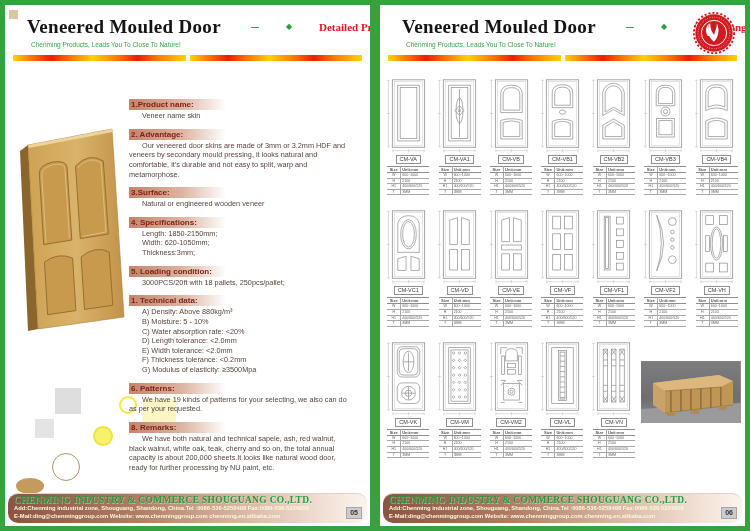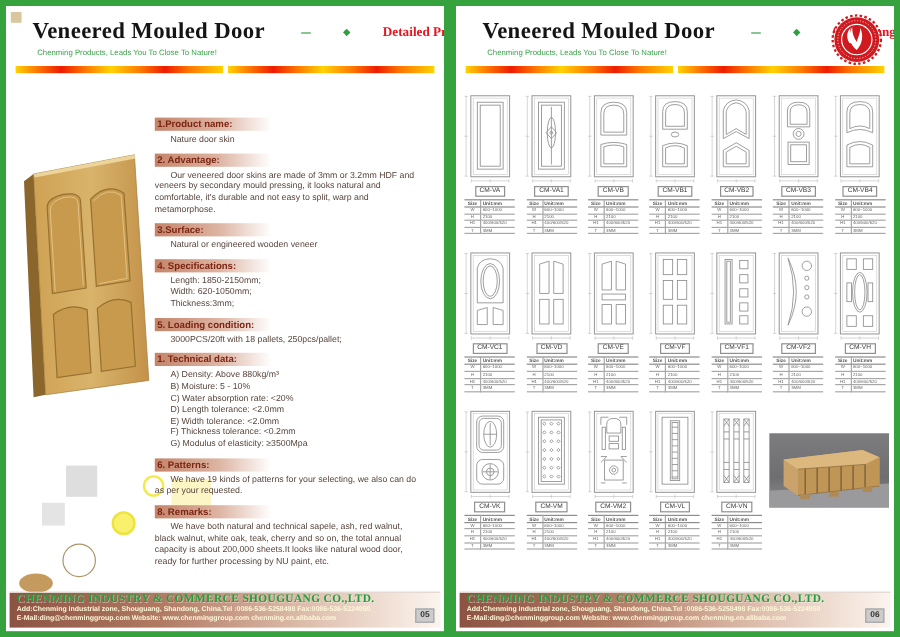--- a/index.html
+++ b/index.html
@@ -32,21 +32,21 @@
   .corner-square{left:4px;top:5px;width:9px;height:9px;background:#d9c7a0;}
   .grey-square-1{left:50px;top:383px;width:26px;height:26px;background:#dedede;}
   .grey-square-2{left:30px;top:414px;width:19px;height:19px;background:#e4e4e4;}
   .pale-rect{left:138px;top:394px;width:33px;height:29px;background:#fbf6c4;}
   .yellow-ring{left:114px;top:391px;width:18px;height:18px;border:2px solid #f2ea4a;border-radius:50%;background:#ffffff;box-sizing:border-box;}
   .yellow-circle{left:88px;top:421px;width:20px;height:20px;border:2px solid #eee23c;border-radius:50%;background:#f8f16b;box-sizing:border-box;}
   .tan-ring{left:47px;top:448px;width:28px;height:28px;border:1.5px solid #ae9468;border-radius:50%;background:#ffffff;box-sizing:border-box;}
   .tan-ellipse{left:11px;top:473px;width:28px;height:16px;border-radius:50%;background:#c59a5f;}
 
   
-  .page-footer{position:absolute;left:3px;right:3px;bottom:3px;height:30px;background:linear-gradient(90deg,#8c5342,#b07a63 35%,#d9b6a4 65%,#f3e4da 90%,#fbf4ee);border-top:1px solid #e2d2ca;padding:1px 6px;box-sizing:border-box;z-index:3;}
+  .page-footer{position:absolute;left:3px;right:3px;bottom:3px;height:30px;background:linear-gradient(90deg,#8c5342,#b07a63 35%,#d9b6a4 65%,#f3e4da 90%,#fbf4ee);border-top:1px solid #e2d2ca;padding:1px 6px;box-sizing:border-box;z-index:3;border-radius:10px;}
   .footer-company{font-family:"Liberation Serif",serif;font-weight:bold;font-size:9.5px;color:#1f9e38;letter-spacing:.3px;text-shadow:.5px .5px 0 rgba(255,255,255,.45);white-space:nowrap;}
   .footer-line{font-weight:bold;font-size:5.8px;line-height:1.3;color:#fdf8d9;white-space:nowrap;}
   .page-num{position:absolute;right:5px;bottom:4px;background:#cccccc;border:1px solid #a6a6a6;font-weight:bold;font-size:7px;color:#333;padding:0 3px;line-height:10px;}
 
   
   .seal{position:absolute;right:8px;top:5px;width:46px;height:46px;z-index:2;}
 
   
   .door-grid{position:absolute;left:4px;right:4px;top:72px;display:grid;grid-template-columns:repeat(7,1fr);column-gap:3px;row-gap:13px;}
   .door-cell{display:flex;flex-direction:column;align-items:center;}
@@ -101,21 +101,21 @@
         <g fill="none" stroke="#e3c488" stroke-width="0.8">
           <path d="M36,122 L31.8,54 Q32,46.5 43.5,43.5 Q55,41.5 55,48.5 L59.4,117"></path>
           <path d="M67.8,46.5 Q79.5,34 91,41.8 L95.9,111 L72.6,115.4"></path>
         </g>
       </svg>
     </div>
 
     <div class="sections">
       <div class="sec">
         <div class="sec-head">1.Product name:</div>
-        <div class="sec-body">Nature door skin</div>
+        <div class="sec-body">Veneer name skin</div>
       </div>
       <div class="sec">
         <div class="sec-head">2. Advantage:</div>
         <div class="sec-body">Our veneered door skins are made of 3mm or 3.2mm HDF and veneers by secondary mould pressing, it looks natural and comfortable, it's durable and not easy to split, warp and metamorphose.</div>
       </div>
       <div class="sec">
         <div class="sec-head">3.Surface:</div>
         <div class="sec-body">Natural or engineered wooden veneer</div>
       </div>
       <div class="sec">

